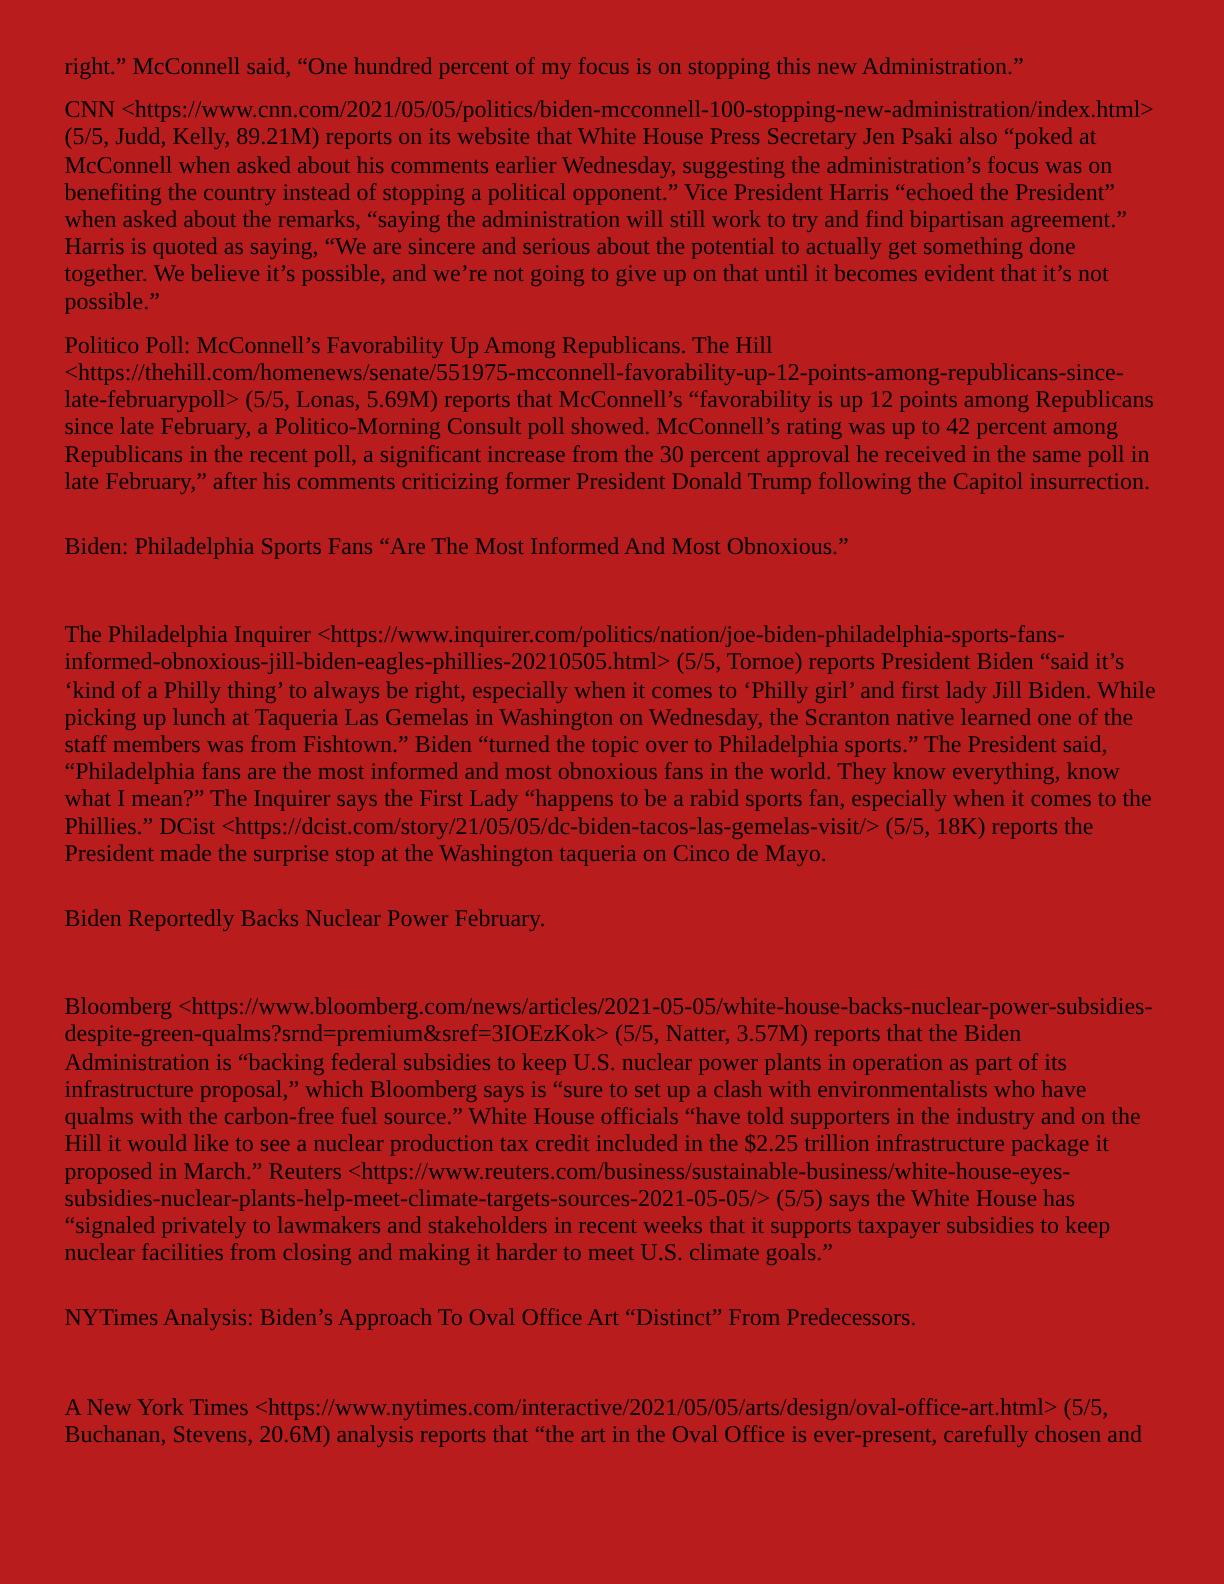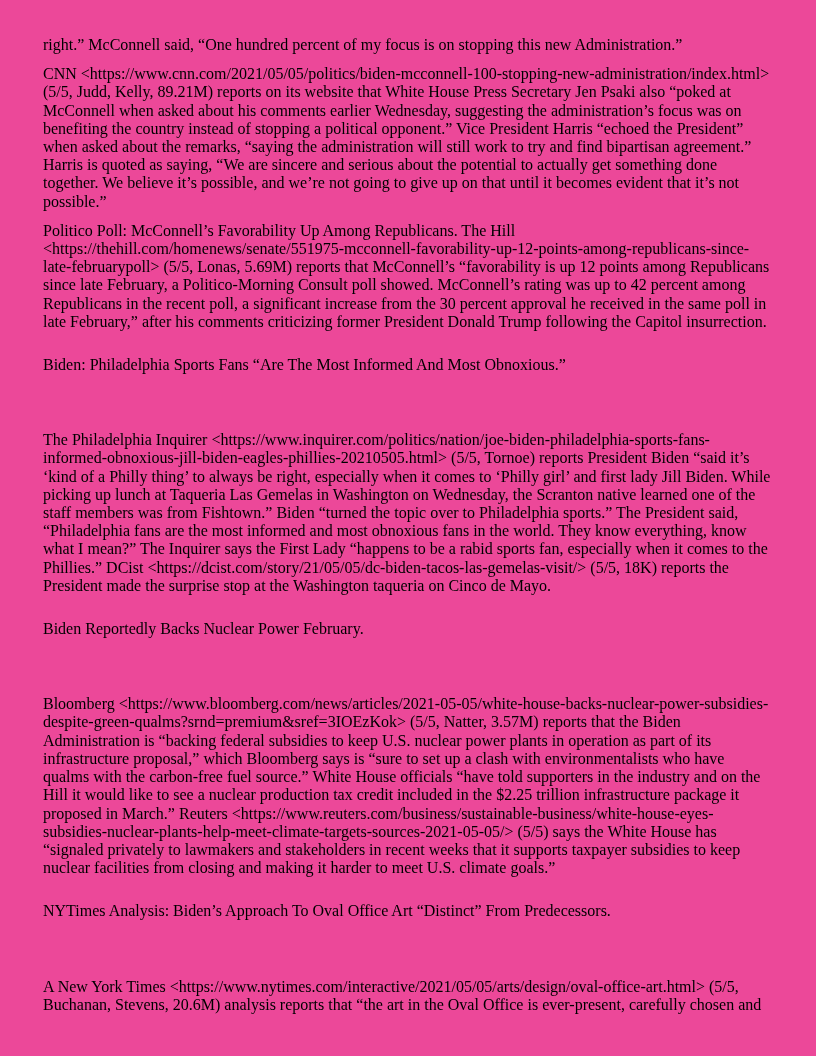--- a/index.html
+++ b/index.html
@@ -5,41 +5,41 @@
   html, body {
     margin: 0;
     padding: 0;
     background: #ffffff;
   }
   .page {
     position: relative;
     width: 816px;
     height: 1056px;
     box-sizing: border-box;
-    background: #ec4899;
+    background: #b91c1c;
     color: #000000;
     padding: 36px 44px 0 43px;
     font-family: "Liberation Serif", "DejaVu Serif", serif;
     font-size: 16px;
     line-height: 18.2px;
     overflow: hidden;
     text-align: left;
   }
   .para {
     margin: 0;
     overflow-wrap: break-word;
   }
   .para + .para {
     margin-top: 11px;
   }
   .para.heading {
     margin-top: 25px;
   }
   .heading + .para {
-    margin-top: 57px;
+    margin-top: 41px;
   }
 </style>
 </head>
 <body>
 
 <div class="page">
   <p class="para">right.” McConnell said, “One hundred percent of my focus is on stopping this new Administration.”</p>
   <p class="para">CNN &lt;https://www.cnn.com/2021/05/05/politics/biden-mcconnell-100-stopping-new-administration/index.html&gt; (5/5, Judd, Kelly, 89.21M) reports on its website that White House Press Secretary Jen Psaki also “poked at McConnell when asked about his comments earlier Wednesday, suggesting the administration’s focus was on benefiting the country instead of stopping a political opponent.” Vice President Harris “echoed the President” when asked about the remarks, “saying the administration will still work to try and find bipartisan agreement.” Harris is quoted as saying, “We are sincere and serious about the potential to actually get something done together. We believe it’s possible, and we’re not going to give up on that until it becomes evident that it’s not possible.”</p>
   <p class="para">Politico Poll: McConnell’s Favorability Up Among Republicans. The Hill &lt;https://thehill.com/homenews/senate/551975-mcconnell-favorability-up-12-points-among-republicans-since-late-februarypoll&gt; (5/5, Lonas, 5.69M) reports that McConnell’s “favorability is up 12 points among Republicans since late February, a Politico-Morning Consult poll showed. McConnell’s rating was up to 42 percent among Republicans in the recent poll, a significant increase from the 30 percent approval he received in the same poll in late February,” after his comments criticizing former President Donald Trump following the Capitol insurrection.</p>
   <p class="para heading">Biden: Philadelphia Sports Fans “Are The Most Informed And Most Obnoxious.”</p>

